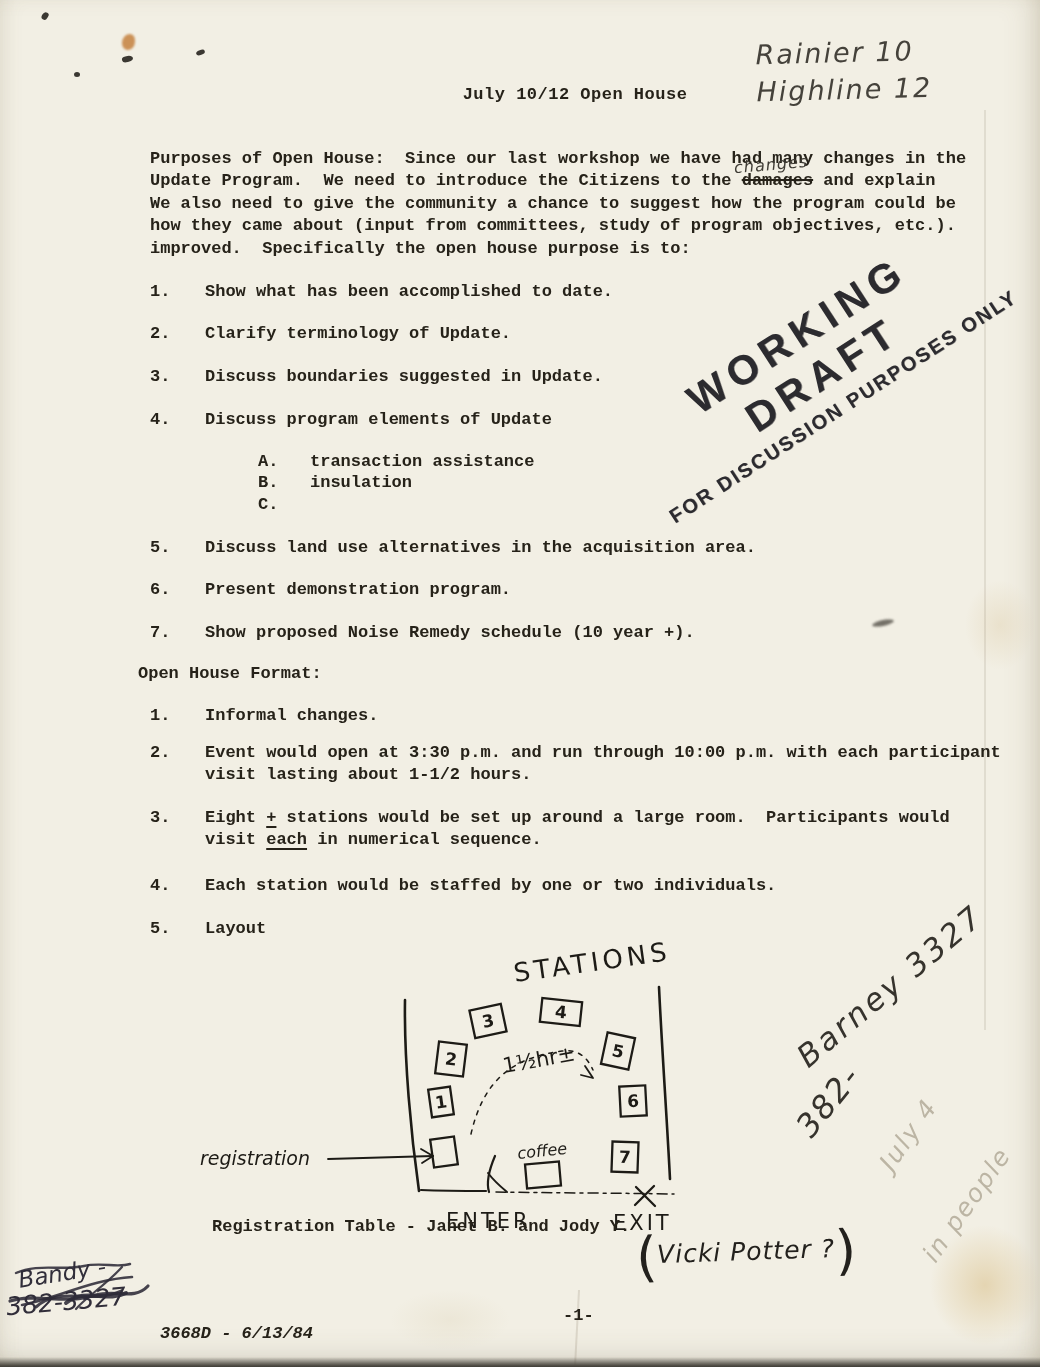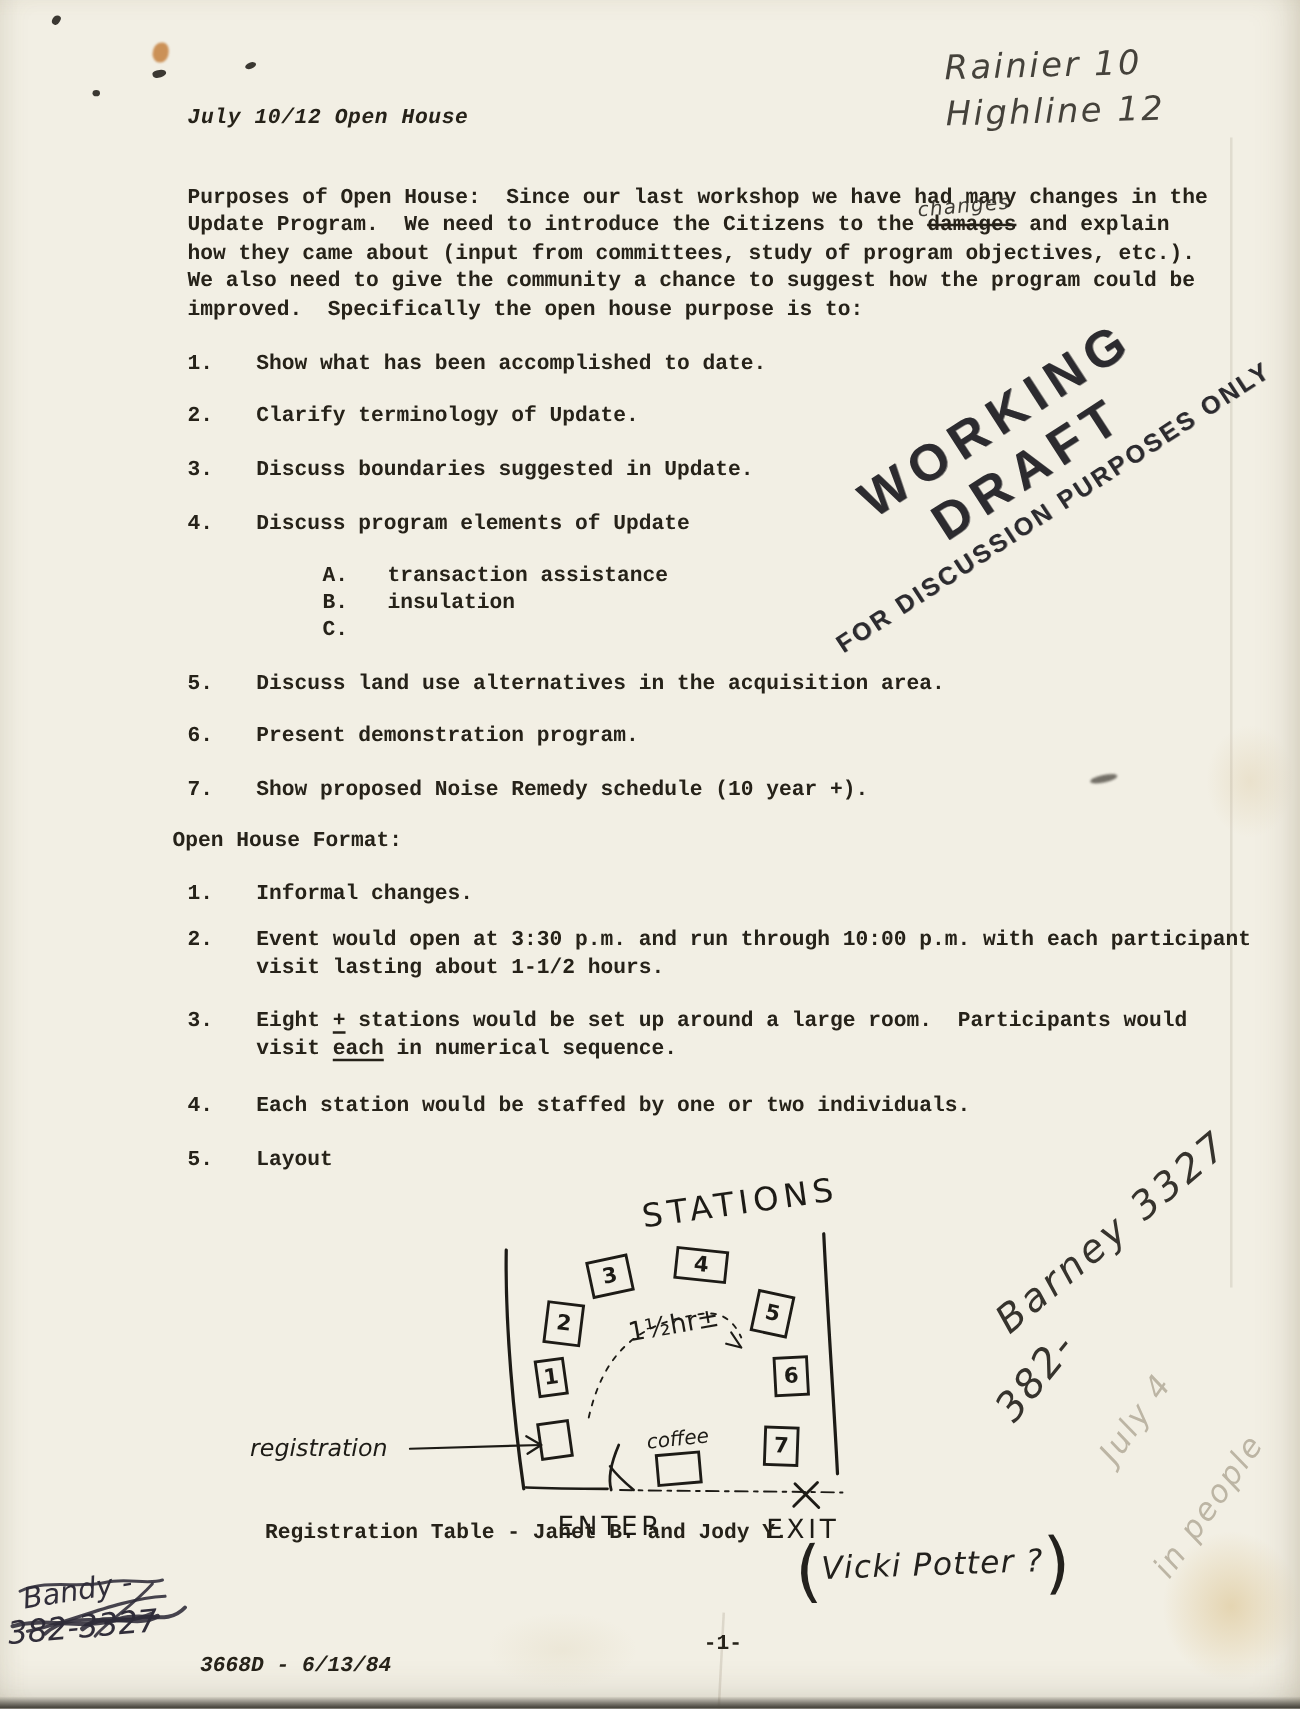--- a/index.html
+++ b/index.html
@@ -8,21 +8,21 @@
     background:#f2efe4;
     box-shadow:inset -20px 0 34px -20px rgba(115,98,62,.30),
                inset 14px 0 26px -16px rgba(115,98,62,.16),
                inset 0 -24px 34px -22px rgba(90,84,64,.30);
     font-family:"Liberation Mono",monospace;
   }
   .abs{position:absolute;}
   .typed{font-family:"Liberation Mono",monospace;font-weight:700;color:#262219;}
   .t17{font-size:17px;line-height:22.4px;}
   .pl{white-space:pre;}
-  .title{left:150px;top:84px;width:850px;letter-spacing:.5px;font-style:italic;}
+  .title{left:150px;top:84px;width:850px;text-align:center;letter-spacing:.5px;}
   .para{left:150px;top:148px;width:870px;}
   .li{left:150px;width:858px;display:flex;}
   .li .num{flex:0 0 55px;}
   .li .txt{flex:1;white-space:pre-wrap;}
   .li-sub{left:258px;width:600px;display:flex;}
   .li-sub .num{flex:0 0 52px;}
   .heading{left:138px;width:500px;white-space:pre;}
   .ul,.pm{text-decoration:underline;text-underline-offset:4px;text-decoration-thickness:1.5px;}
   .struckwrap{position:relative;display:inline-block;}
   .struck{text-decoration:line-through;text-decoration-thickness:2px;margin-top:21px;}
@@ -103,22 +103,22 @@
   <div class="abs typed t17 title">July 10/12 Open House</div>
 
   <div class="abs stamp">
     <div class="l1">WORKING DRAFT</div>
     <div class="l2">FOR DISCUSSION PURPOSES ONLY</div>
   </div>
 
   <div class="abs typed t17 para">
     <div class="pl">Purposes of Open House:  Since our last workshop we have had many changes in the</div>
     <div class="pl"><span>Update Program.  We need to introduce the Citizens to the </span><span class="struckwrap"><span class="struck">damages</span><span class="hw correction">changes</span></span><span> and explain</span></div>
+    <div class="pl">We also need to give the community a chance to suggest how the program could be</div>
     <div class="pl">how they came about (input from committees, study of program objectives, etc.).</div>
-    <div class="pl">We also need to give the community a chance to suggest how the program could be</div>
     <div class="pl">improved.  Specifically the open house purpose is to:</div>
   </div>
 
   <div class="abs typed t17 li" style="top:281px">
       <span class="num">1.</span>
       <span class="txt">Show what has been accomplished to date.</span>
     </div>
   <div class="abs typed t17 li" style="top:323px">
       <span class="num">2.</span>
       <span class="txt">Clarify terminology of Update.</span>

